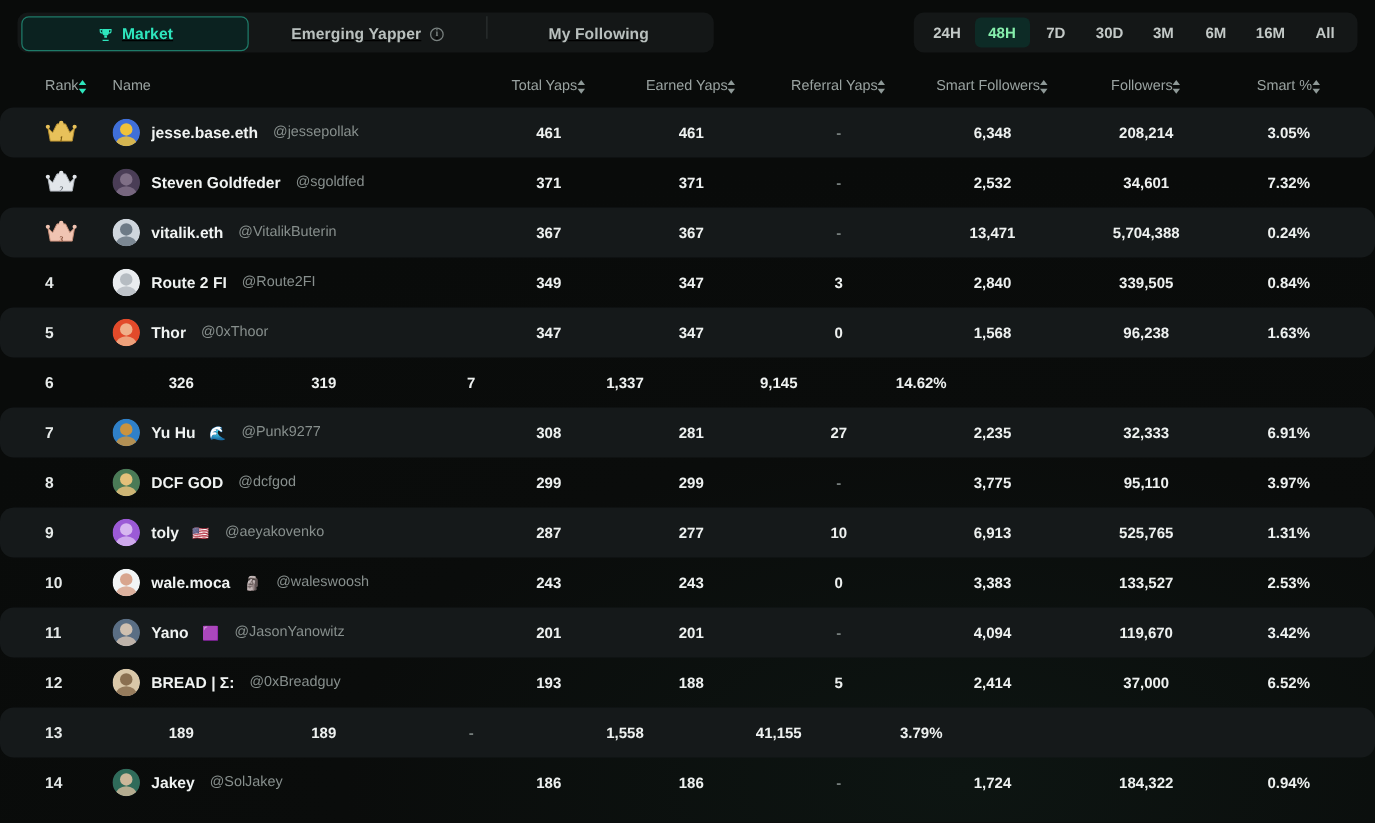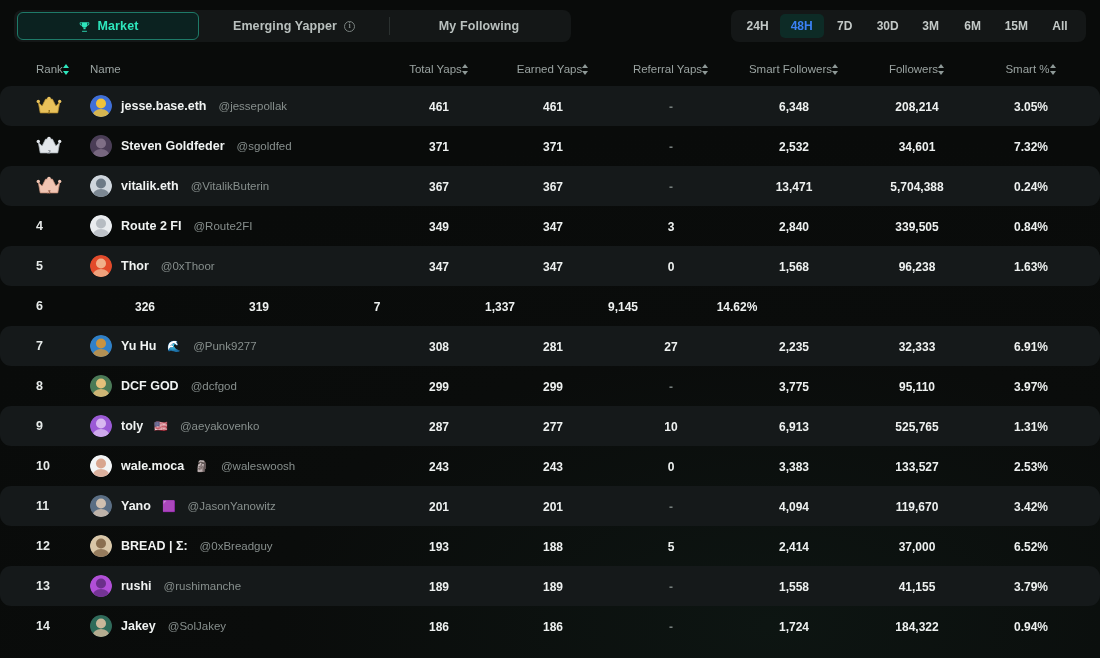--- a/index.html
+++ b/index.html
@@ -25,25 +25,25 @@
     top: 0; left: 0; right: 0;
     height: 52px;
     display: flex;
     align-items: center;
     justify-content: space-between;
     padding: 0 14px;
   }
 
   .tabs {
     display: flex;
-    align-items: center;
     height: 32px;
     background: #141717;
     border-radius: 8px;
     padding: 3px;
+    text-decoration: underline;
   }
 
   .tab {
     height: 28px;
     display: flex;
     align-items: center;
     justify-content: center;
     gap: 7px;
     padding: 0 18px;
     font-size: 12.5px;
@@ -104,21 +104,21 @@
     justify-content: center;
     padding: 0 11px;
     font-size: 12px;
     font-weight: 700;
     color: #c3c9c7;
     border-radius: 5px;
     cursor: pointer;
   }
   .period.active {
     background: #0d2b26;
-    color: #3b82f6;
+    color: #86efac;
   }
 
   
   .card {
     position: absolute;
     top: 52px; left: 0; right: 0; bottom: 0;
     border-radius: 0 0 14px 14px;
     overflow: hidden;
   }
 
@@ -258,21 +258,21 @@
       </div>
     </div>
 
     <div class="periods">
       <div class="period">24H</div>
       <div class="period active">48H</div>
       <div class="period">7D</div>
       <div class="period">30D</div>
       <div class="period">3M</div>
       <div class="period">6M</div>
-      <div class="period">15M</div>
+      <div class="period">16M</div>
       <div class="period">All</div>
     </div>
   </div>
 
   <div class="card">
 
     <div class="thead">
       <div class="hrank">
           <div class="th">
         <span>Rank</span>
@@ -650,36 +650,20 @@
      <div class="c-earned"><span class="val">188</span></div>
      <div class="c-ref"><span class="val">5</span></div>
      <div class="c-smartf"><span class="val">2,414</span></div>
      <div class="c-foll"><span class="val">37,000</span></div>
      <div class="c-pct"><span class="val">6.52%</span></div>
         </div>
         <div class="row alt">
           <div class="c-rank">
             <span class="rank-num">13</span>
           </div>
-     <div class="c-name">
-       <svg class="avatar" viewBox="0 0 22 22">
-    <defs>
-                <clipPath id="cp">
-                  <circle cx="11" cy="11" r="11"></circle>
-                </clipPath>
-              </defs>
-    <g clip-path="url(#cp)">
-      <rect width="22" height="22" fill="#b14fd8"></rect>
-      <circle cx="11" cy="8.5" r="5" fill="#6a2f8a"></circle>
-      <ellipse cx="11" cy="21" rx="8.5" ry="7" fill="#6a2f8a" opacity="0.85"></ellipse>
-    </g>
-  </svg>
-       <span class="nm">rushi</span>
-       <span class="handle">@rushimanche</span>
-     </div>
      <div class="c-total"><span class="val">189</span></div>
      <div class="c-earned"><span class="val">189</span></div>
      <div class="c-ref"><span class="val dash">-</span></div>
      <div class="c-smartf"><span class="val">1,558</span></div>
      <div class="c-foll"><span class="val">41,155</span></div>
      <div class="c-pct"><span class="val">3.79%</span></div>
         </div>
         <div class="row">
           <div class="c-rank">
             <span class="rank-num">14</span>

